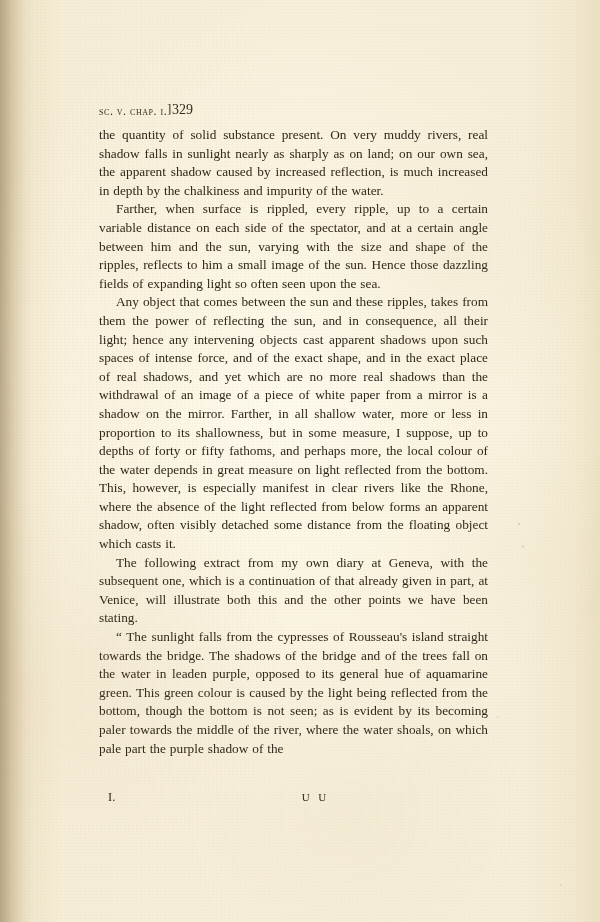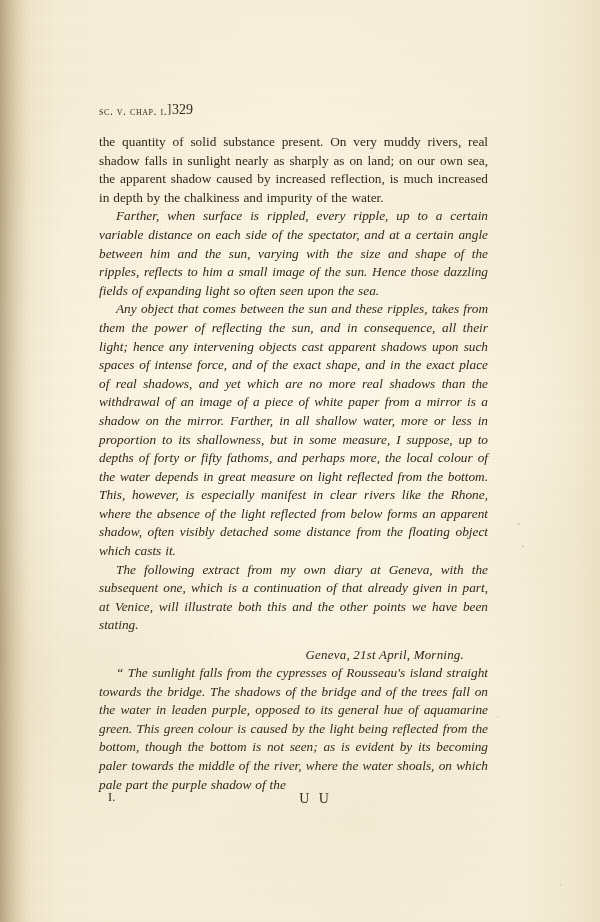--- a/index.html
+++ b/index.html
@@ -82,32 +82,32 @@
     letter-spacing: 0.7px;
     padding-right: 14px;
   }
   .rh-pageno {
     font-size: 14px;
     letter-spacing: 0px;
     white-space: nowrap;
   }
 
   
-  .body-block { margin-top: 15px; }
+  .body-block { margin-top: 8px; }
 
   p.para {
     margin: 0;
     font-size: 13.3px;
     line-height: 18.6px;
     text-align: justify;
     text-justify: inter-word;
     word-spacing: 0.6px;
     color: #2e2619;
   }
-  p.para.indent { text-indent: 17px; font-style: italic; }
+  p.para.indent { text-indent: 17px; }
 
   
   .with-note {
     position: relative;
   }
   .with-note p.para {
     
   }
   .note-float {
     float: right;
@@ -149,21 +149,21 @@
     left: 9px;
     top: 0;
   }
   #footer .sig {
     position: absolute;
     left: 0;
     right: 0;
     top: 1px;
     text-align: center;
     font-variant: small-caps;
-    font-size: 14px;
+    font-size: 11px;
     letter-spacing: 3px;
     padding-left: 44px;
   }
 
   
   .speck {
     position: absolute;
     border-radius: 50%;
     background: rgba(120,96,58,0.30);
     pointer-events: none;
@@ -189,21 +189,20 @@
       <p class="para">the quantity of solid substance present. On very muddy rivers, real shadow falls in sunlight nearly as sharply as on land; on our own sea, the apparent shadow caused by increased reflection, is much increased in depth by the chalkiness and impurity of the water.</p>
 
       <p class="para indent">Farther, when surface is rippled, every ripple, up to a certain variable distance on each side of the spectator, and at a certain angle between him and the sun, varying with the size and shape of the ripples, reflects to him a small image of the sun. Hence those dazzling fields of expanding light so often seen upon the sea.</p>
 
       <p class="para indent">Any object that comes between the sun and these ripples, takes from them the power of reflecting the sun, and in consequence, all their light; hence any intervening objects cast apparent shadows upon such spaces of intense force, and of the exact shape, and in the exact place of real shadows, and yet which are no more real shadows than the withdrawal of an image of a piece of white paper from a mirror is a shadow on the mirror. Farther, in all shallow water, more or less in proportion to its shallowness, but in some measure, I suppose, up to depths of forty or fifty fathoms, and perhaps more, the local colour of the water depends in great measure on light reflected from the bottom. This, however, is especially manifest in clear rivers like the Rhone, where the absence of the light reflected from below forms an apparent shadow, often visibly detached some distance from the floating object which casts it.</p>
 
       <div class="with-note">
         <p class="para indent">The following extract from my own diary at Geneva, with the subsequent one, which is a continuation of that already given in part, at Venice, will illustrate both this and the other points we have been stating.</p>
       </div>
 
-      <div class="dateline">Geneva, 21st April, Morning.</div>
 
       <p class="para indent">“ The sunlight falls from the cypresses of Rousseau's island straight towards the bridge. The shadows of the bridge and of the trees fall on the water in leaden purple, opposed to its general hue of aquamarine green. This green colour is caused by the light being reflected from the bottom, though the bottom is not seen; as is evident by its becoming paler towards the middle of the river, where the water shoals, on which pale part the purple shadow of the</p>
 
     </div>
   </div>
 
   <div id="footer">
     <span class="vol">I.</span>
     <span class="sig">U U</span>
   </div>

